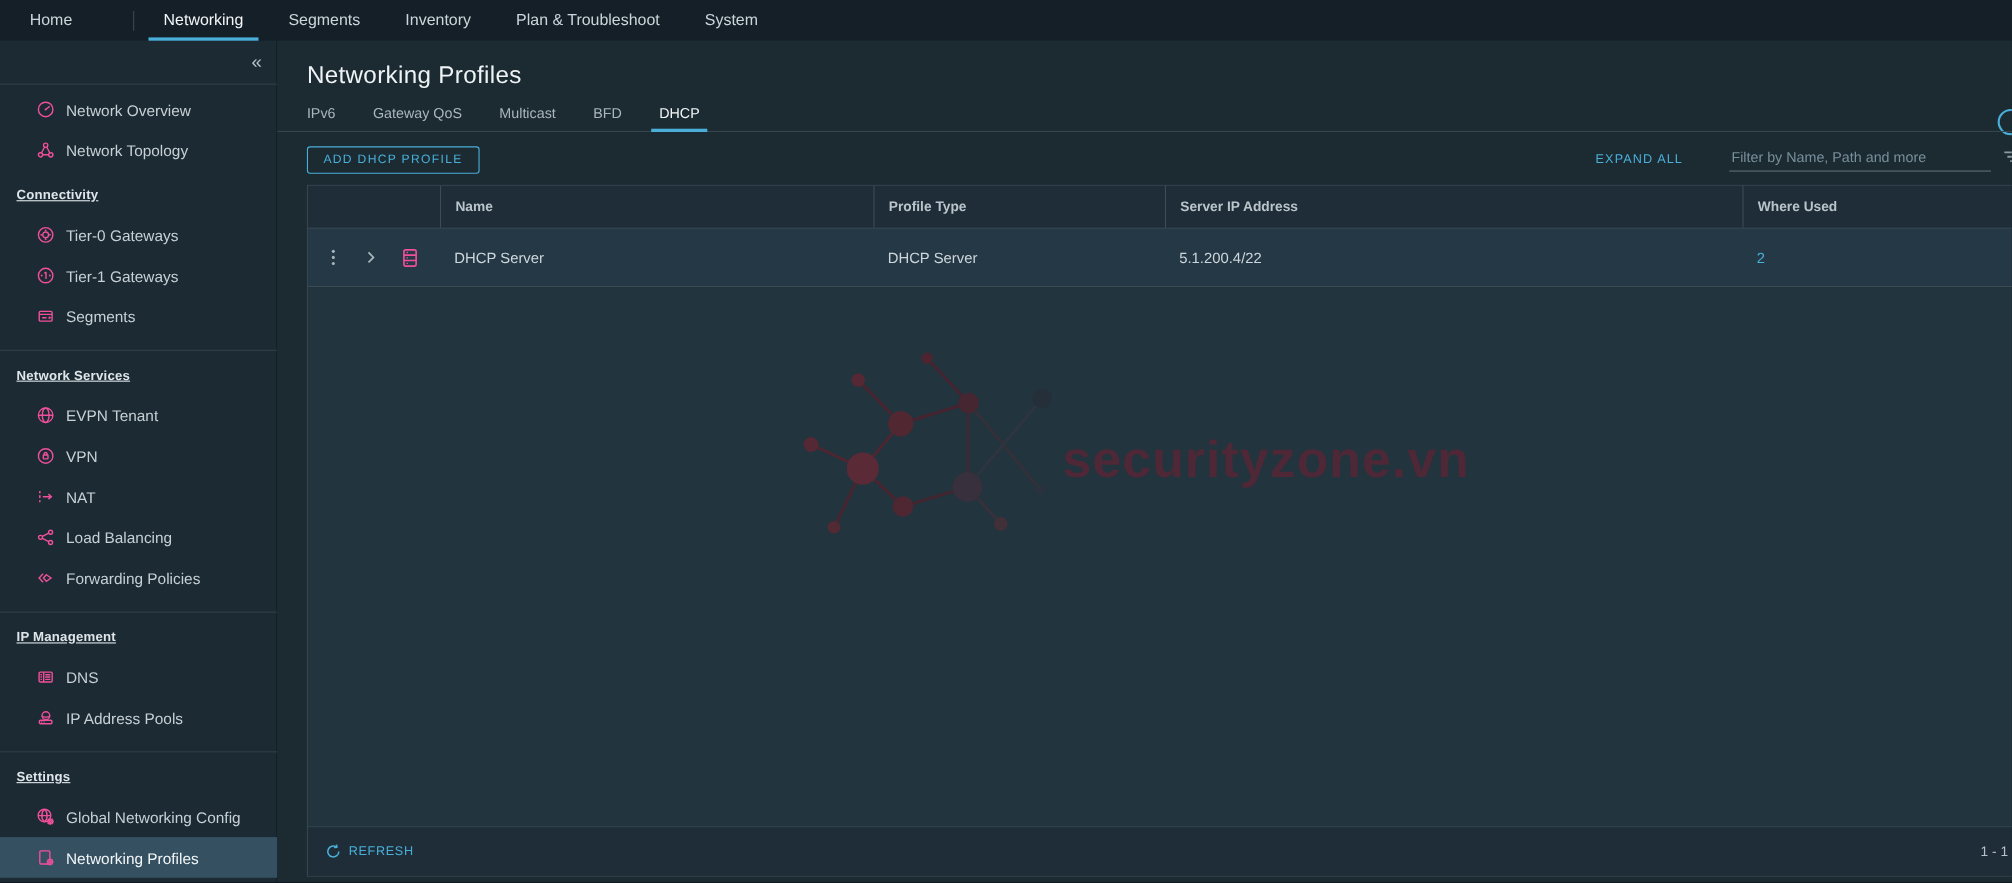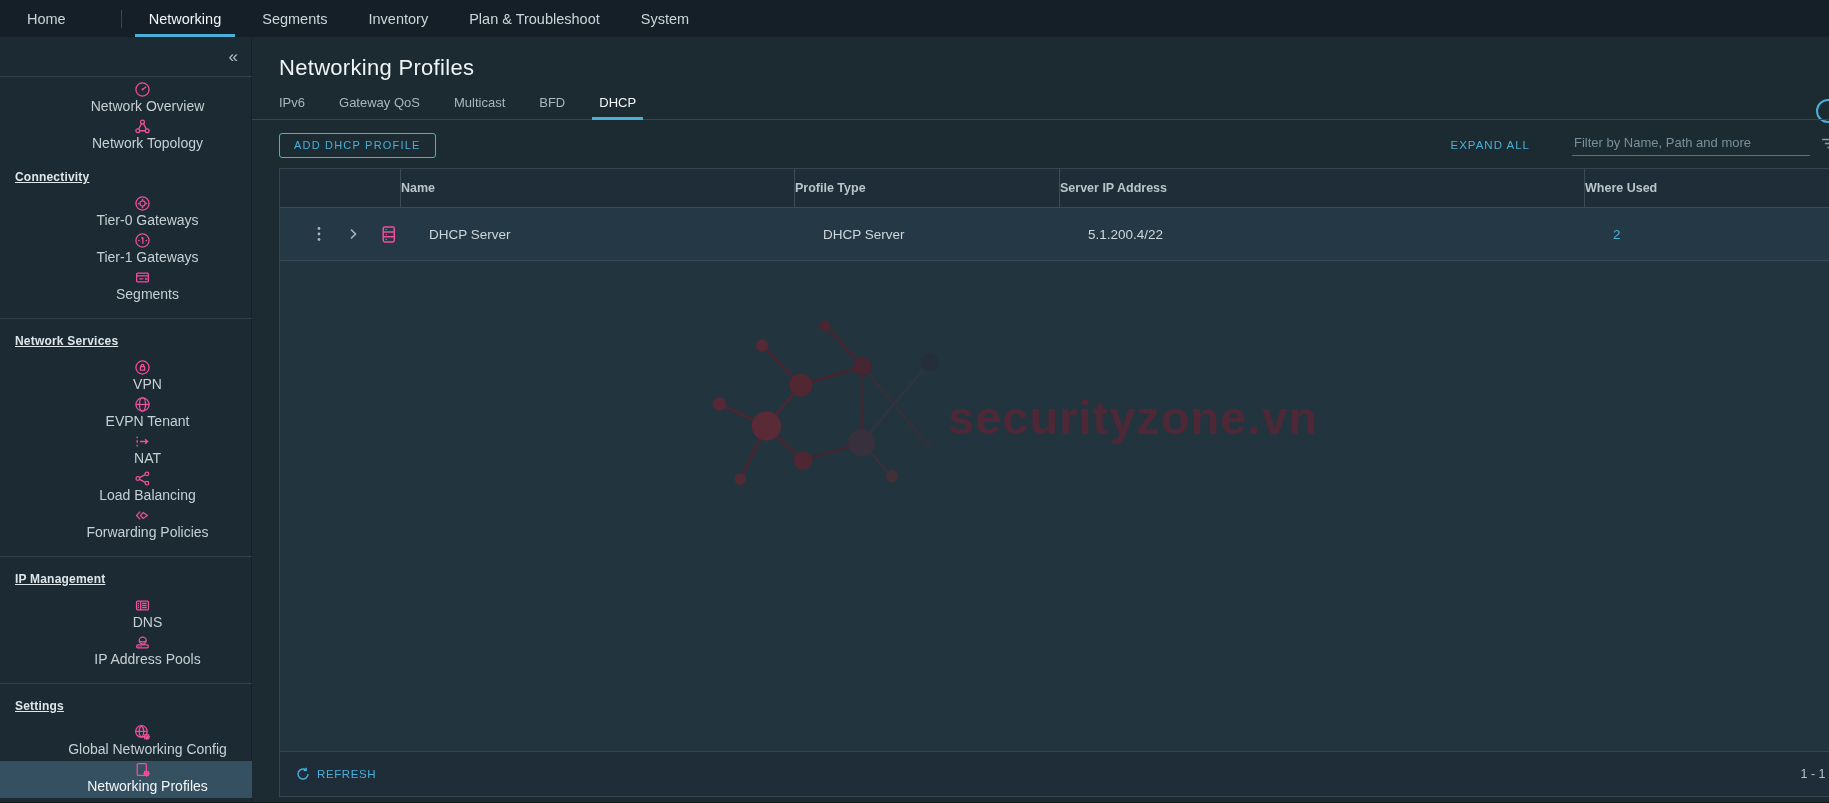--- a/index.html
+++ b/index.html
@@ -15,21 +15,21 @@
   .topnav .nav-item.active{color:#f2f6f8;text-align:right;}
   .topnav .nav-item.active::after{content:"";position:absolute;left:-14px;right:-14px;bottom:0;height:3px;background:#49afd9;}
   .topnav .nav-sep{width:1px;height:18px;background:#3a474f;align-self:center;margin:0 27px 0 14px;}
   
   .shell{display:flex;height:766px;}
   
   .sidebar{width:252px;background:#1b2a33;flex:none;box-shadow:inset -1px 0 0 rgba(0,0,0,.25);}
   .collapse-row{height:39px;display:flex;align-items:center;justify-content:flex-end;padding-right:14px;border-bottom:1px solid #313f48;}
   .collapse-glyph{color:#b6c2c9;font-size:17px;cursor:pointer;line-height:1;}
   .side-list{padding-top:4px;}
-  .s-item{height:37px;display:flex;align-items:center;padding-left:33px;cursor:pointer;flex-direction:column;}
+  .s-item{height:37px;display:flex;align-items:center;padding-left:33px;cursor:pointer;}
   .s-item.selected{background:#345061;}
   .s-item.selected .s-lbl{color:#f2f6f8;}
   .s-ic{width:17px;height:17px;flex:none;display:flex;align-items:center;justify-content:center;}
   .s-ic svg{display:block;}
   .s-lbl{margin-left:10px;color:#c6d0d5;font-size:14px;white-space:nowrap;}
   .s-header{padding:15px 16px 11px 15px;font-size:12px;font-weight:bold;color:#dfe6ea;line-height:14px;letter-spacing:.2px;text-decoration:underline;}
   .s-div{border-top:1px solid #313f48;margin-top:12px;}
   
   .main{flex:1;min-width:0;position:relative;background:#1c2a32;}
   .page-title{margin:18px 0 0 27px;font-size:22px;font-weight:300;color:#eef3f5;letter-spacing:.3px;}
@@ -43,33 +43,33 @@
   .add-btn{height:25px;padding:0 14px;background:transparent;border:1px solid #49afd9;border-radius:3px;color:#49afd9;font-size:11px;font-weight:400;letter-spacing:1.2px;cursor:pointer;font-family:inherit;}
   .expand-all{margin-left:auto;color:#49afd9;font-size:11.5px;font-weight:500;letter-spacing:1px;cursor:pointer;white-space:nowrap;}
   .filter-wrap{display:flex;align-items:center;margin-left:42px;}
   .filter-box{width:238px;border-bottom:1px solid #5d6f79;display:flex;align-items:center;padding-bottom:4px;}
   .filter-input{background:transparent;border:none;outline:none;color:#cdd6db;font-size:13px;width:100%;font-family:inherit;}
   .filter-input::placeholder{color:#78909b;}
   .filter-icon{margin-left:10px;margin-right:-8px;flex:none;cursor:pointer;}
   
   .card{margin:10px 0 0 27px;width:1550px;height:629px;border:1px solid #36454e;border-right:none;display:flex;flex-direction:column;box-sizing:border-box;}
   .t-head{height:38px;background:#1e2d37;border-bottom:1px solid #3c4c55;display:grid;grid-template-columns:120px 394px 265px 525px 1fr;align-items:center;flex:none;}
-  .t-head .t-cell{font-size:12.5px;font-weight:bold;color:#bac5cb;border-left:1px solid #3c4c55;height:38px;display:flex;align-items:center;box-sizing:border-box;white-space:nowrap;}
+  .t-head .t-cell{font-size:12.5px;font-weight:bold;color:#bac5cb;padding-left:13px;border-left:1px solid #3c4c55;height:38px;display:flex;align-items:center;box-sizing:border-box;white-space:nowrap;}
   .t-head .t-cell.first{border-left:none;}
-  .t-row{height:52px;background:#253845;border-bottom:1px solid #3c4c55;display:grid;grid-template-columns:120px 394px 265px 525px 1fr;align-items:center;flex:none;padding-left:16px;}
+  .t-row{height:52px;background:#253845;border-bottom:1px solid #3c4c55;display:grid;grid-template-columns:120px 394px 265px 525px 1fr;align-items:center;flex:none;}
   .t-row .t-cell{padding-left:13px;font-size:13.5px;color:#cdd6db;white-space:nowrap;}
   .row-controls{display:flex;align-items:center;height:52px;padding-left:0 !important;}
   .dots-btn{margin-left:16px;width:14px;display:flex;justify-content:center;cursor:pointer;}
   .expander{margin-left:20px;cursor:pointer;display:flex;}
   .row-type-icon{margin-left:19px;display:flex;}
   .name-cell{display:flex;align-items:center;}
   .link-blue{color:#49afd9;cursor:pointer;}
   .card-body{flex:1;background:#22343e;position:relative;overflow:hidden;}
   
-  .watermark{position:absolute;left:432px;top:55px;display:flex;align-items:center;pointer-events:none;}
+  .watermark{position:absolute;left:450px;top:55px;display:flex;align-items:center;pointer-events:none;}
   .wm-text{font-size:47px;font-weight:bold;color:#4e2836;letter-spacing:1px;margin-left:6px;margin-top:28px;white-space:nowrap;}
   
   .card-footer{height:44px;background:#1e2d37;border-top:1px solid #36454e;display:flex;align-items:center;padding:0 0 0 16px;flex:none;}
   .refresh{display:flex;align-items:center;color:#49afd9;font-size:11.5px;letter-spacing:.6px;cursor:pointer;}
   .refresh svg{margin-right:7px;}
   .range-label{margin-left:auto;margin-right:-7px;color:#b6c1c8;font-size:12.5px;white-space:nowrap;}
 </style>
 </head>
 <body>
 
@@ -148,35 +148,35 @@
           </span>
           <span class="s-lbl">Segments</span>
         </div>
 
         <div class="s-div"></div>
         <div class="s-header">Network Services</div>
         <div class="s-item">
           <span class="s-ic">
             <svg width="17" height="17" viewBox="0 0 16 16" fill="none" stroke="#f0509b" stroke-width="1.2">
                 <circle cx="8" cy="8" r="6.2"></circle>
+                <ellipse cx="8" cy="8" rx="2.9" ry="6.2"></ellipse>
+                <path d="M1.8 8 H14.2"></path>
+              </svg>
+          </span>
+          <span class="s-lbl">EVPN Tenant</span>
+        </div>
+        <div class="s-item">
+          <span class="s-ic">
+            <svg width="17" height="17" viewBox="0 0 16 16" fill="none" stroke="#f0509b" stroke-width="1.2">
+                <circle cx="8" cy="8" r="6.2"></circle>
                 <rect x="6" y="7.2" width="4" height="3.3" rx=".5"></rect>
                 <path d="M6.8 7.2 V6.2 A1.2 1.2 0 0 1 9.2 6.2 V7.2"></path>
               </svg>
           </span>
           <span class="s-lbl">VPN</span>
-        </div>
-        <div class="s-item">
-          <span class="s-ic">
-            <svg width="17" height="17" viewBox="0 0 16 16" fill="none" stroke="#f0509b" stroke-width="1.2">
-                <circle cx="8" cy="8" r="6.2"></circle>
-                <ellipse cx="8" cy="8" rx="2.9" ry="6.2"></ellipse>
-                <path d="M1.8 8 H14.2"></path>
-              </svg>
-          </span>
-          <span class="s-lbl">EVPN Tenant</span>
         </div>
         <div class="s-item">
           <span class="s-ic">
             <svg width="17" height="17" viewBox="0 0 16 16" fill="none" stroke="#f0509b" stroke-width="1.3">
                 <path d="M3 3.2 V5 M3 6.8 V9.2 M3 11 V12.8"></path>
                 <path d="M5.6 8 H12.6 M10.4 5.8 L12.8 8 L10.4 10.2"></path>
               </svg>
           </span>
           <span class="s-lbl">NAT</span>
         </div>

